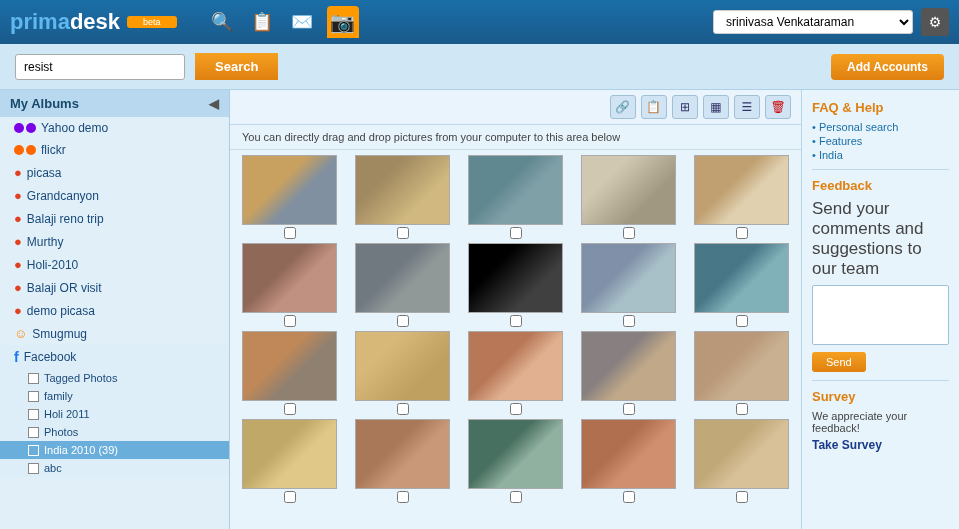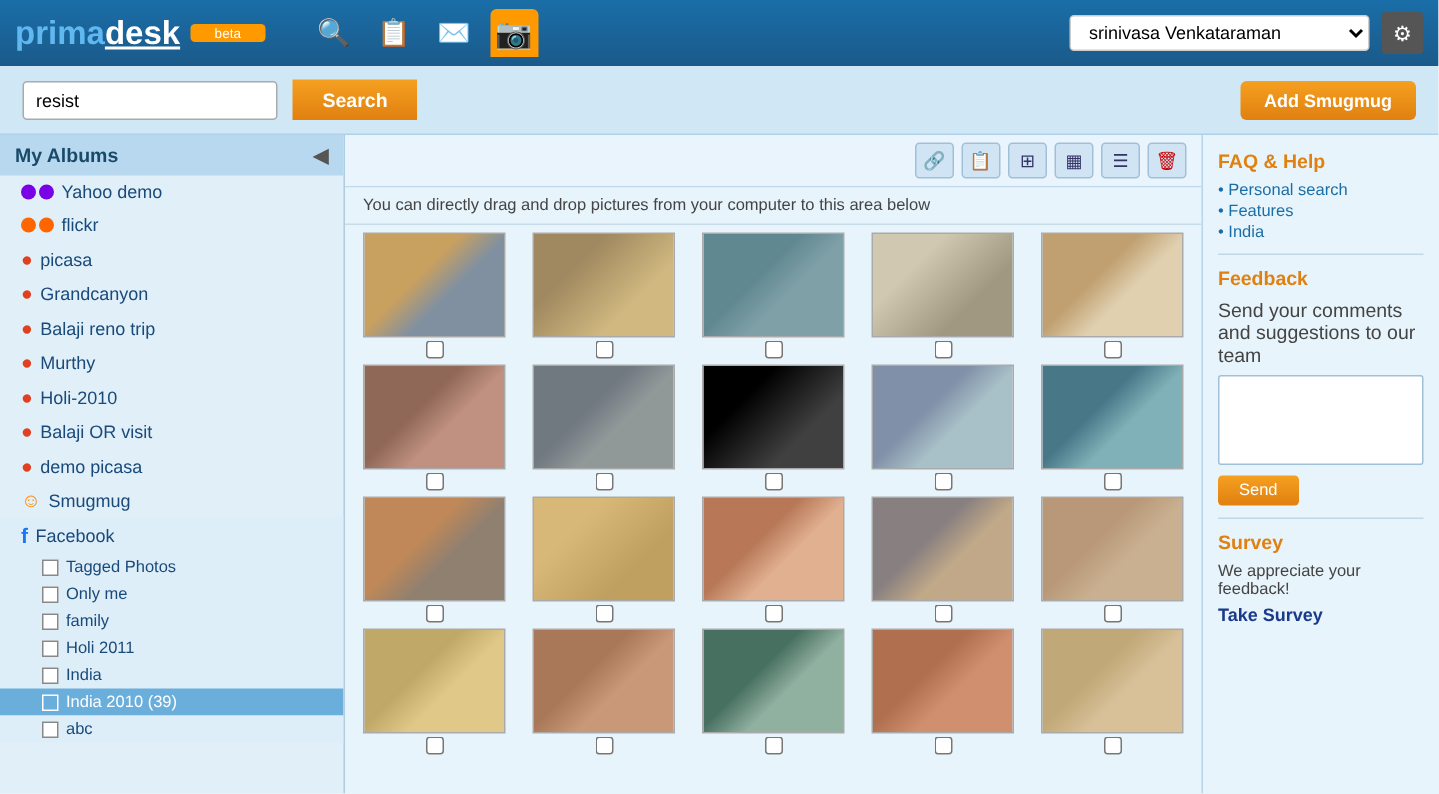--- a/index.html
+++ b/index.html
@@ -277,21 +277,21 @@
       margin-bottom: 2px;
       cursor: pointer;
       text-decoration: none;
     }
     .rp-divider {
       border: none;
       border-top: 1px solid #c0d8e8;
       margin: 8px 0;
     }
     .feedback-text {
-      font-size: 13px;
+      font-size: 17px;
       color: #444;
       margin-bottom: 6px;
     }
     .feedback-textarea {
       width: 100%;
       height: 60px;
       border: 1px solid #a0c0d8;
       background: white;
       font-size: 11px;
       resize: none;
@@ -346,21 +346,21 @@
     .p18 { background: linear-gradient(135deg, #487060 40%, #90b0a0 60%); }
     .p19 { background: linear-gradient(135deg, #b07050 40%, #d09070 60%); }
     .p20 { background: linear-gradient(135deg, #c0a878 40%, #d8c098 60%); }
   </style>
 </head>
 <body>
 
 <div class="header">
   <div class="logo">
     <span class="logo-text">
-      <span style="color:#60b8f0;">prima</span><span style="color:white;text-decoration:underline;">desk</span>
+      <span style="color:#60b8f0;">prima</span><span style="color:white;">desk</span>
     </span>
     <span class="beta-badge">beta</span>
   </div>
 
   <div class="header-icons">
     <div class="header-icon" title="Search">🔍</div>
     <div class="header-icon" title="Documents">📋</div>
     <div class="header-icon" title="Mail">✉️</div>
     <div class="header-icon active" title="Photos" style="background:#f90; padding: 6px; border-radius:4px 4px 0 0; font-size:20px;">📷</div>
   </div>
@@ -369,21 +369,21 @@
     <select class="user-select">
       <option>srinivasa Venkataraman</option>
     </select>
     <button class="settings-btn">⚙</button>
   </div>
 </div>
 
 <div class="toolbar">
   <input class="search-input" type="text" value="resist" style="">
   <button class="search-btn">Search</button>
-  <button class="add-accounts-btn">Add Smugmug</button>
+  <button class="add-accounts-btn">Add Accounts</button>
 </div>
 
 <div class="main">
 
   <div class="sidebar">
     <div class="sidebar-header">
       <span>My Albums</span>
       <span class="sidebar-collapse">◀</span>
     </div>
 
@@ -446,38 +446,34 @@
     <div class="sidebar-item facebook-section">
       <span style="color:#1877f2;font-size:14px;font-weight:bold;">f</span>
       <span>Facebook</span>
     </div>
 
     <div class="sidebar-sub-item facebook-section">
       <span class="checkbox-small"></span>
       <span>Tagged Photos</span>
     </div>
 
-    <div class="sidebar-sub-item facebook-section">
-      <span class="checkbox-small"></span>
-      <span>Only me</span>
-    </div>
 
     <div class="sidebar-sub-item facebook-section">
       <span class="checkbox-small"></span>
       <span>family</span>
     </div>
 
     <div class="sidebar-sub-item facebook-section">
       <span class="checkbox-small"></span>
       <span>Holi 2011</span>
     </div>
 
     <div class="sidebar-sub-item facebook-section">
       <span class="checkbox-small"></span>
-      <span>India</span>
+      <span>Photos</span>
     </div>
 
     <div class="sidebar-sub-item facebook-section selected" style="background:#6aaedc;color:white;">
       <span class="checkbox-small" style="background:#6aaedc;border-color:#fff;"></span>
       <span>India 2010 (39)</span>
     </div>
 
     <div class="sidebar-sub-item facebook-section">
       <span class="checkbox-small"></span>
       <span>abc</span>

